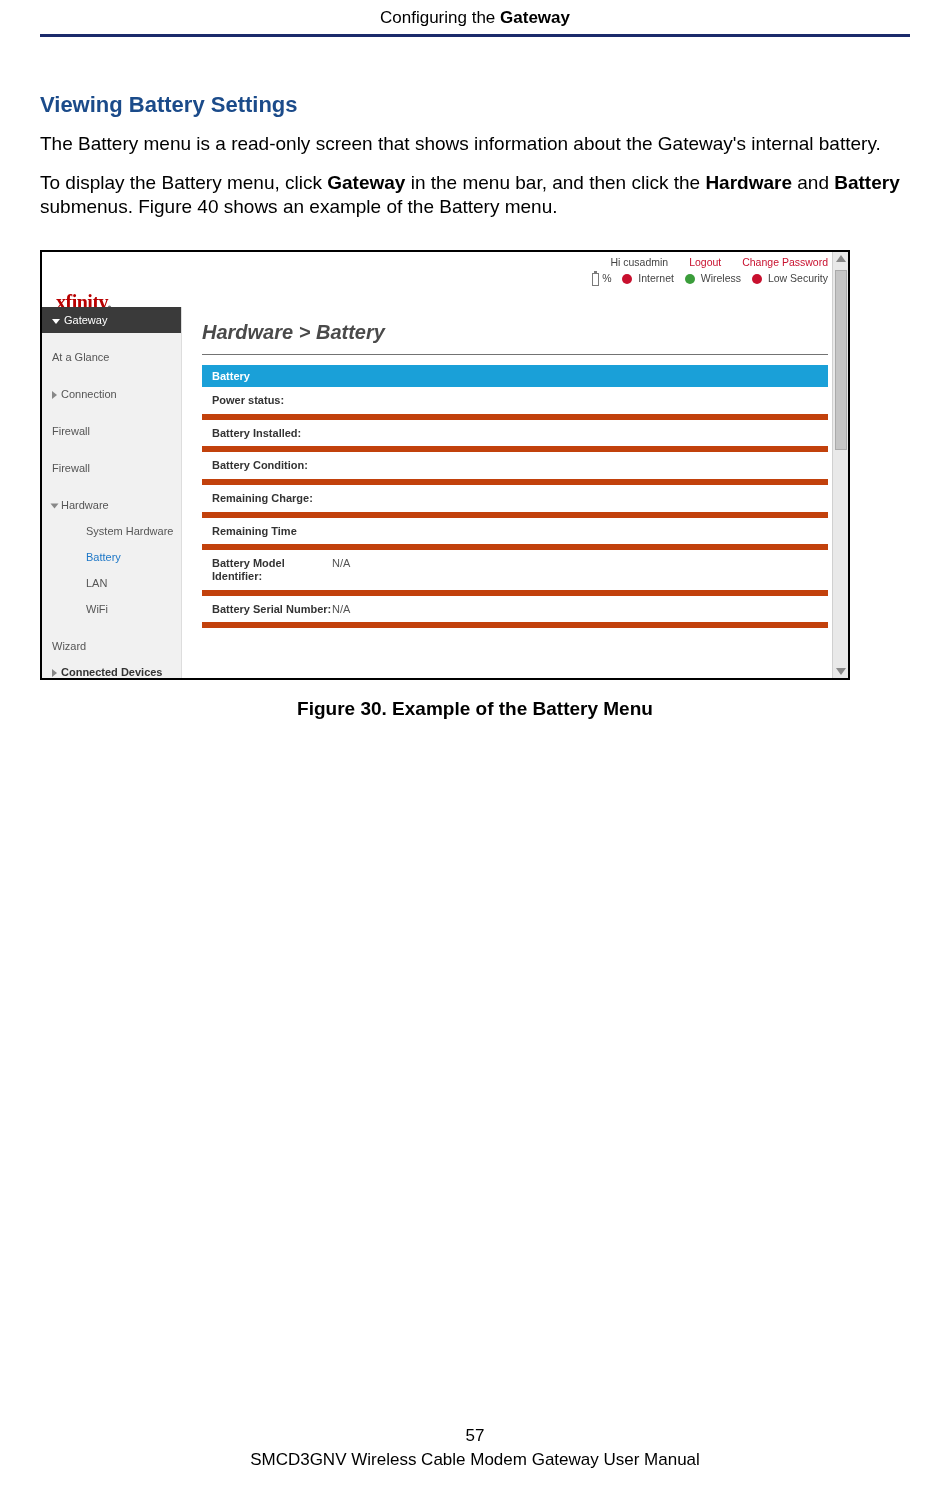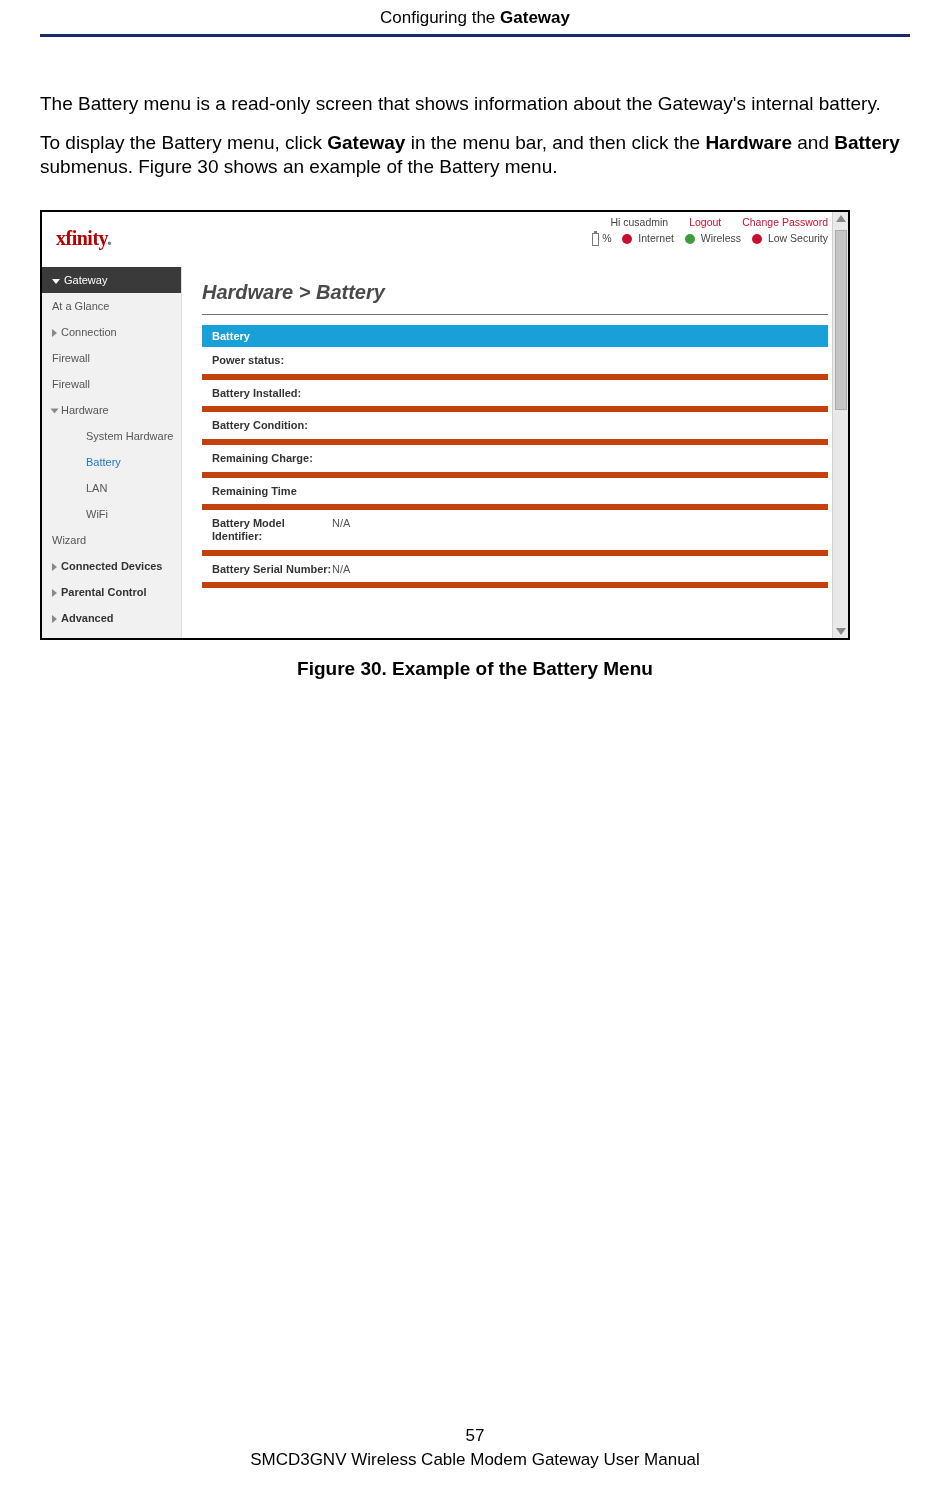--- a/index.html
+++ b/index.html
@@ -48,21 +48,21 @@
     position: relative;
     background: #fff;
     overflow: hidden;
     font-size: 11px;
   }
   .top-header {
     display: flex;
     height: 55px;
   }
   .logo {
-    padding: 15px 0 0 14px;
+    padding: 39px 0 0 14px;
     flex: 0 0 170px;
   }
   .logo-text {
     font-family: Georgia, serif;
     font-size: 20px;
     color: #b80000;
     font-weight: 700;
     letter-spacing: -0.5px;
   }
   .logo-dot { color: #7a7a7a; }
@@ -98,21 +98,21 @@
     width: 140px;
     background: #f1f1f1;
     border-right: 1px solid #ddd;
   }
   .side-item {
     padding: 7px 8px 7px 10px;
     font-size: 11px;
     color: #333;
     white-space: nowrap;
   }
-  .side-item.sub { color:#555;}
+  .side-item.sub { color:#555;margin-top:11px;}
   .side-item.sub2 { padding-left: 44px; color:#555;}
   .side-item.active-top {
     background: #3a3a3a; color: #fff;
   }
   .side-item .caret {
     display: inline-block; width: 0; height: 0; vertical-align: middle;
     border-top: 4px solid transparent; border-bottom: 4px solid transparent;
     border-left: 5px solid #888; margin-right: 4px;
   }
   .side-item .caret.down {
@@ -175,23 +175,24 @@
 </style>
 </head>
 <body>
 
 <div class="page-header">
   <span>Configuring the </span><b>Gateway</b>
 </div>
 <div class="header-rule"></div>
 
 <div class="content">
+  <div class="section-title">Viewing Battery Settings</div>
   <p class="para">The Battery menu is a read-only screen that shows information about the Gateway's internal battery.</p>
   <p class="para">
-    <span>To display the Battery menu, click </span><b>Gateway</b><span> in the menu bar, and then click the </span><b>Hardware</b><span> and </span><b>Battery</b><span> submenus. Figure 30 shows an example of the Battery menu.</span>
+    <span>To display the Battery menu, click </span><b>Gateway</b><span> in the menu bar, and then click the </span><b>Hardware</b><span> and </span><b>Battery</b><span> submenus. Figure 40 shows an example of the Battery menu.</span>
   </p>
 
   <div class="figure-wrap">
     <div class="figure">
 
       <div class="scrollbar-right">
         <div class="sb-arrow up"></div>
         <div class="sb-thumb"></div>
         <div class="sb-arrow down"></div>
       </div>

